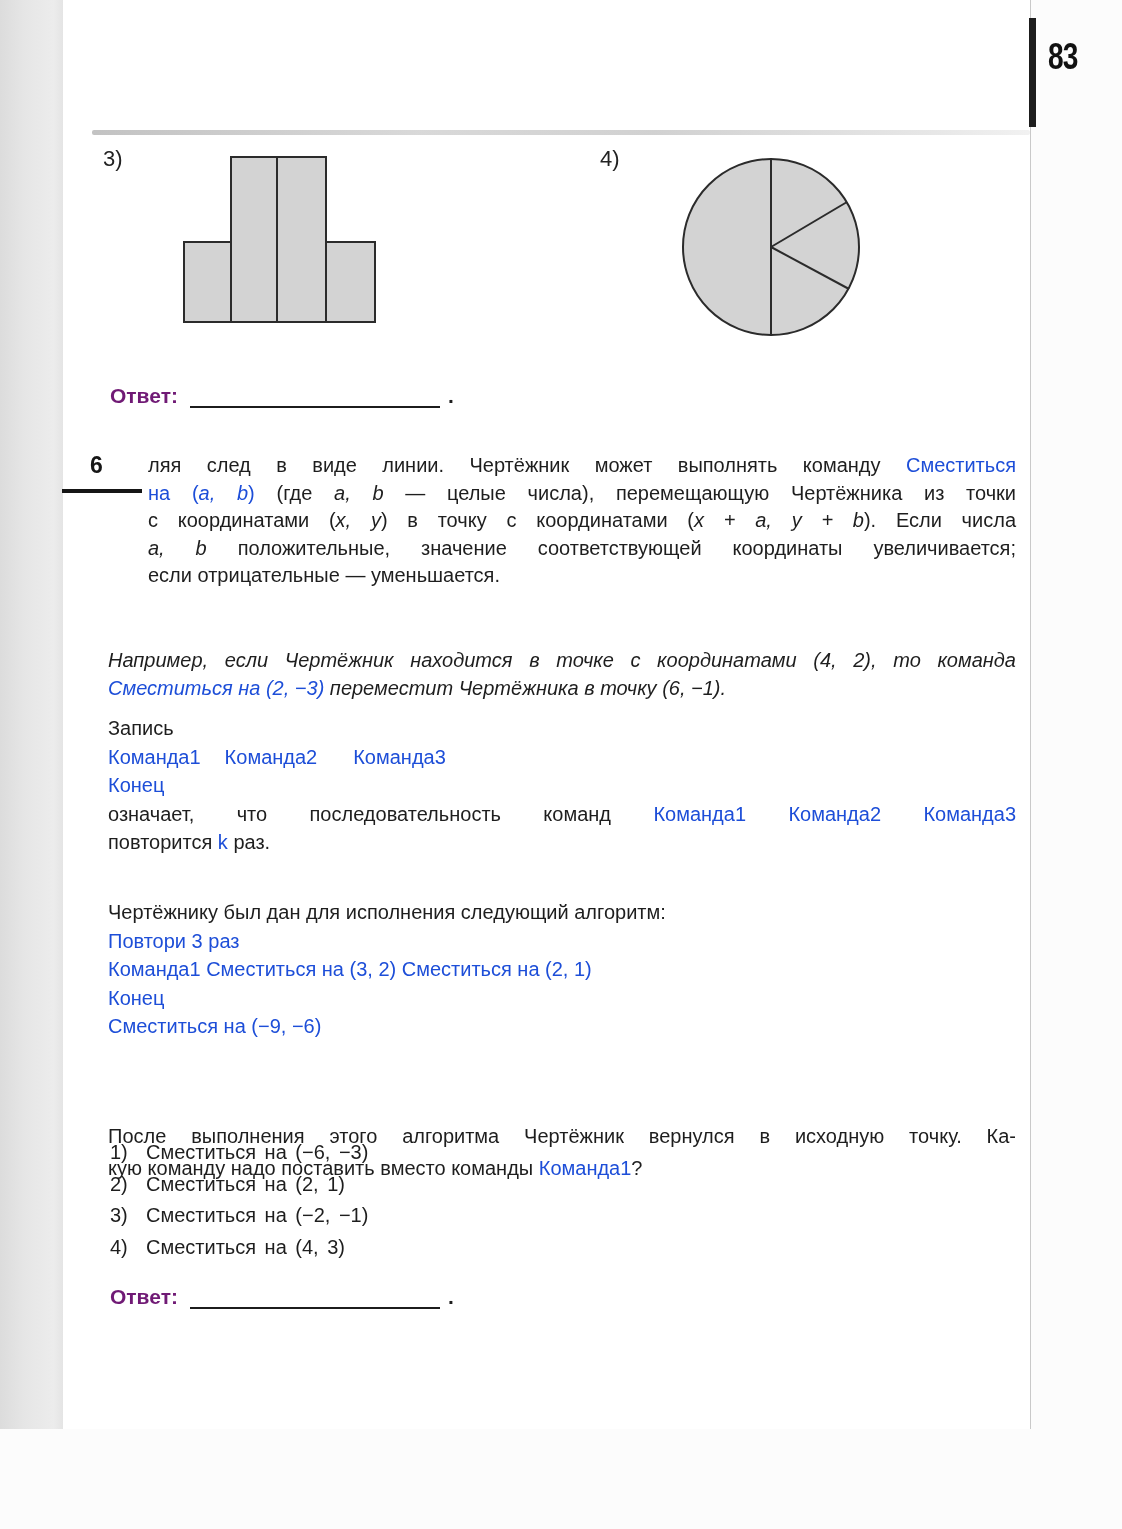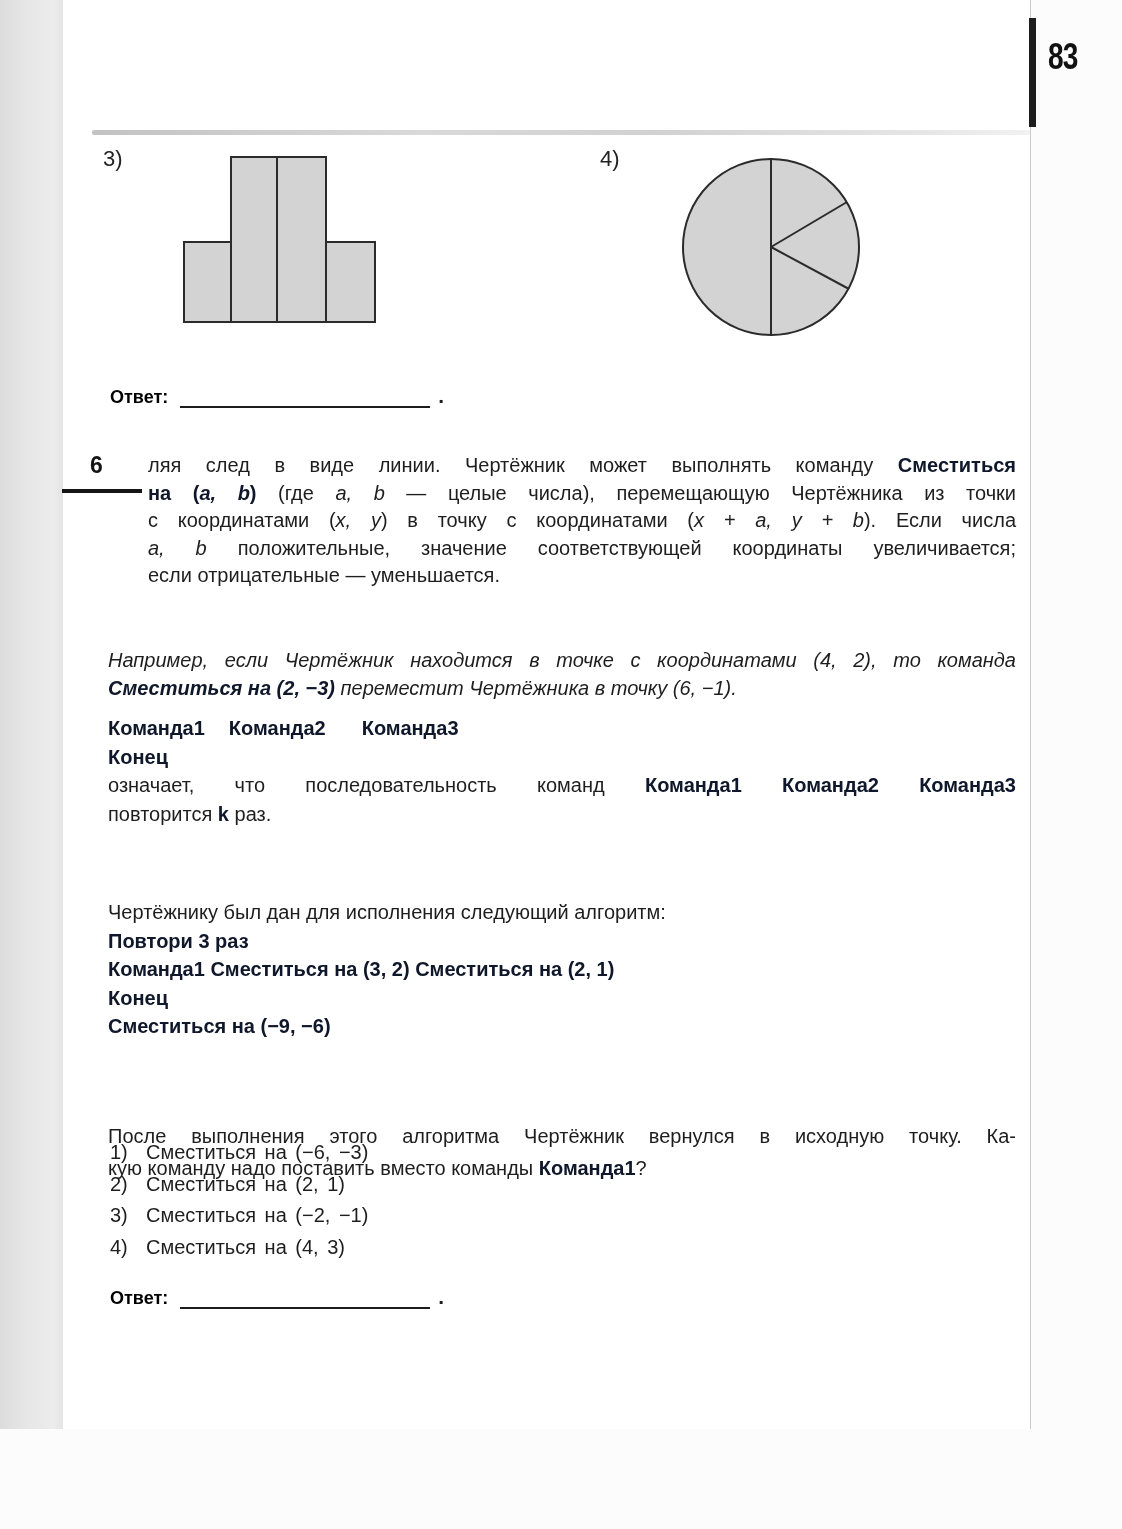--- a/index.html
+++ b/index.html
@@ -14,21 +14,21 @@
   .page{left:63px;top:0;width:967px;height:1454px;background:#ffffff;
     border-right:1px solid #c9c9c9;border-bottom:2px solid #b2b2b2;}
   .top-smudge{left:92px;top:130px;width:938px;height:5px;border-radius:2px;
     background:linear-gradient(90deg,#b8b8b8 0%,#d2d2d2 35%,#c9c9c9 60%,#e3e3e3 90%,#efefef 100%);
     opacity:.85;}
   .chapter-bar{left:1029px;top:18px;width:7px;height:109px;background:#1d1d1d;}
   .page-num{left:1048px;top:36px;font-size:36px;font-weight:700;letter-spacing:-1px;
     transform:scaleX(.78);transform-origin:left top;color:#111;}
   .fig-label{font-size:22px;color:#222;}
   .answer-row{display:flex;align-items:flex-end;}
-  .answer-label{font-size:18px;font-weight:700;color:#000000;}
+  .answer-label{font-size:21px;font-weight:700;color:#701a75;}
   .answer-blank{display:inline-block;width:250px;height:19px;margin-left:12px;
     border-bottom:2px solid #1c1c1c;}
   .answer-period{font-size:21px;font-weight:700;margin-left:8px;}
   .task-num{font-size:23px;font-weight:600;color:#161616;}
   .task-rule{left:62px;top:489px;width:80px;height:4px;background:#151515;}
   .tblock{font-size:20px;}
   .tblock .ln{white-space:nowrap;}
   .tblock .ln.wrapok{white-space:normal;}
   .just{text-align:justify;text-align-last:justify;white-space:normal !important;}
   .intro{left:148px;top:452px;width:868px;}
@@ -38,21 +38,21 @@
   .notation{left:108px;top:714px;width:908px;}
   .notation .ln{line-height:28.5px;}
   .algorithm{left:108px;top:898px;width:908px;}
   .algorithm .ln{line-height:28.5px;}
   .question{left:108px;top:1120px;width:908px;}
   .question .ln{line-height:32px;}
   .options{left:110px;top:1140px;width:500px;}
   .option-row{display:flex;line-height:24px;margin-bottom:7.7px;font-size:20px;}
   .onum{width:36px;flex:0 0 36px;}
   .otext{word-spacing:3px;}
-  b{font-weight:700;color:#0f172a;}
+  b{font-weight:400;color:#1d4ed8;}
   .i{font-style:italic;}
   .cmdgap1{margin-right:24px;}
   .cmdgap2{margin-right:36px;}
   .bottom-strip{left:0;top:1526px;width:600px;height:3px;
     background:linear-gradient(90deg,#4f4f4f 0%,#6e6e6e 25%,#9a9a9a 45%,#c6c6c6 65%,#e2e2e2 85%,rgba(255,255,255,0) 100%);}
   svg{display:block;}
 </style>
 </head>
 <body>
 
@@ -97,20 +97,21 @@
     <div class="ln just"><span class="i">a, b</span><span> положительные, значение соответствующей координаты увеличивается;</span></div>
     <div class="ln wrapok">если отрицательные — уменьшается.</div>
   </div>
 
   <div class="abs tblock example">
     <div class="ln just">Например, если Чертёжник находится в точке с координатами (4, 2), то команда</div>
     <div class="ln wrapok"><b>Сместиться на (2, −3)</b><span> переместит Чертёжника в точку (6, −1).</span></div>
   </div>
 
   <div class="abs tblock notation">
+    <div class="ln">Запись</div>
     <div class="ln"><b class="cmdgap1">Команда1</b><b class="cmdgap2">Команда2</b><b>Команда3</b></div>
     <div class="ln"><b>Конец</b></div>
     <div class="ln just"><span>означает, что последовательность команд </span><b>Команда1 Команда2 Команда3</b></div>
     <div class="ln wrapok"><span>повторится </span><b>k</b><span> раз.</span></div>
   </div>
 
   <div class="abs tblock algorithm">
     <div class="ln">Чертёжнику был дан для исполнения следующий алгоритм:</div>
     <div class="ln"><b>Повтори 3 раз</b></div>
     <div class="ln"><b>Команда1 Сместиться на (3, 2) Сместиться на (2, 1)</b></div>

